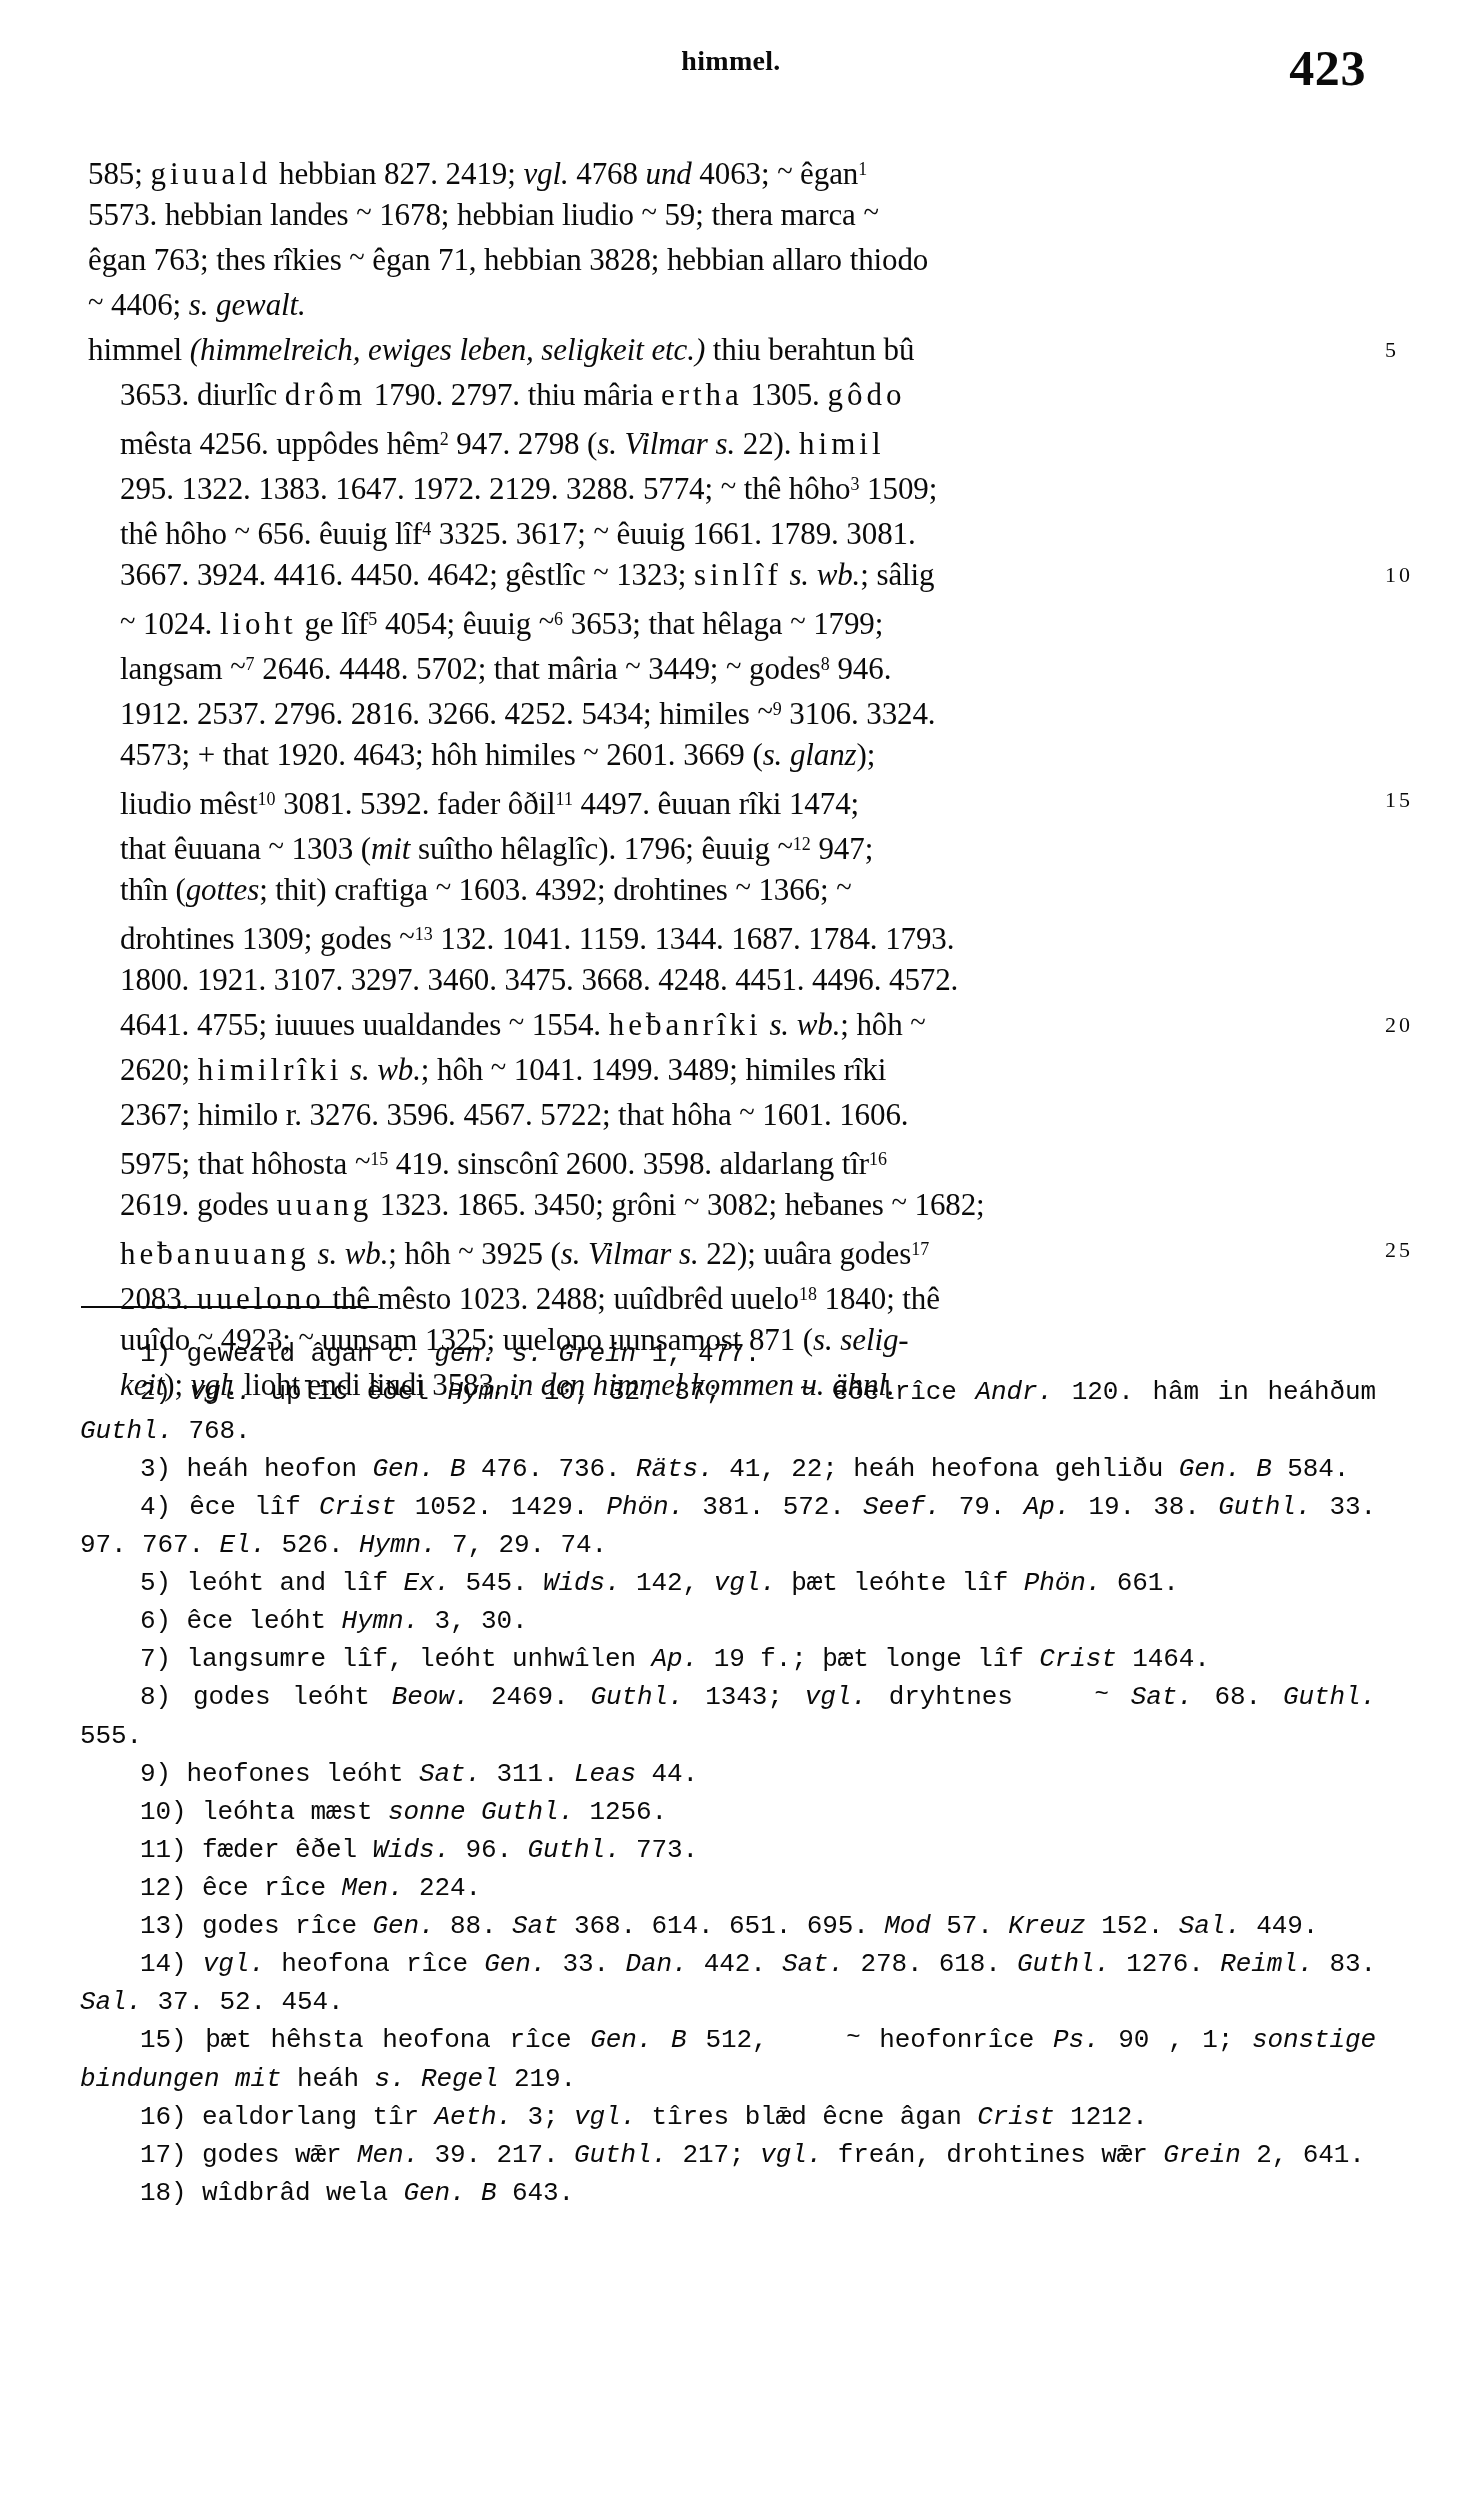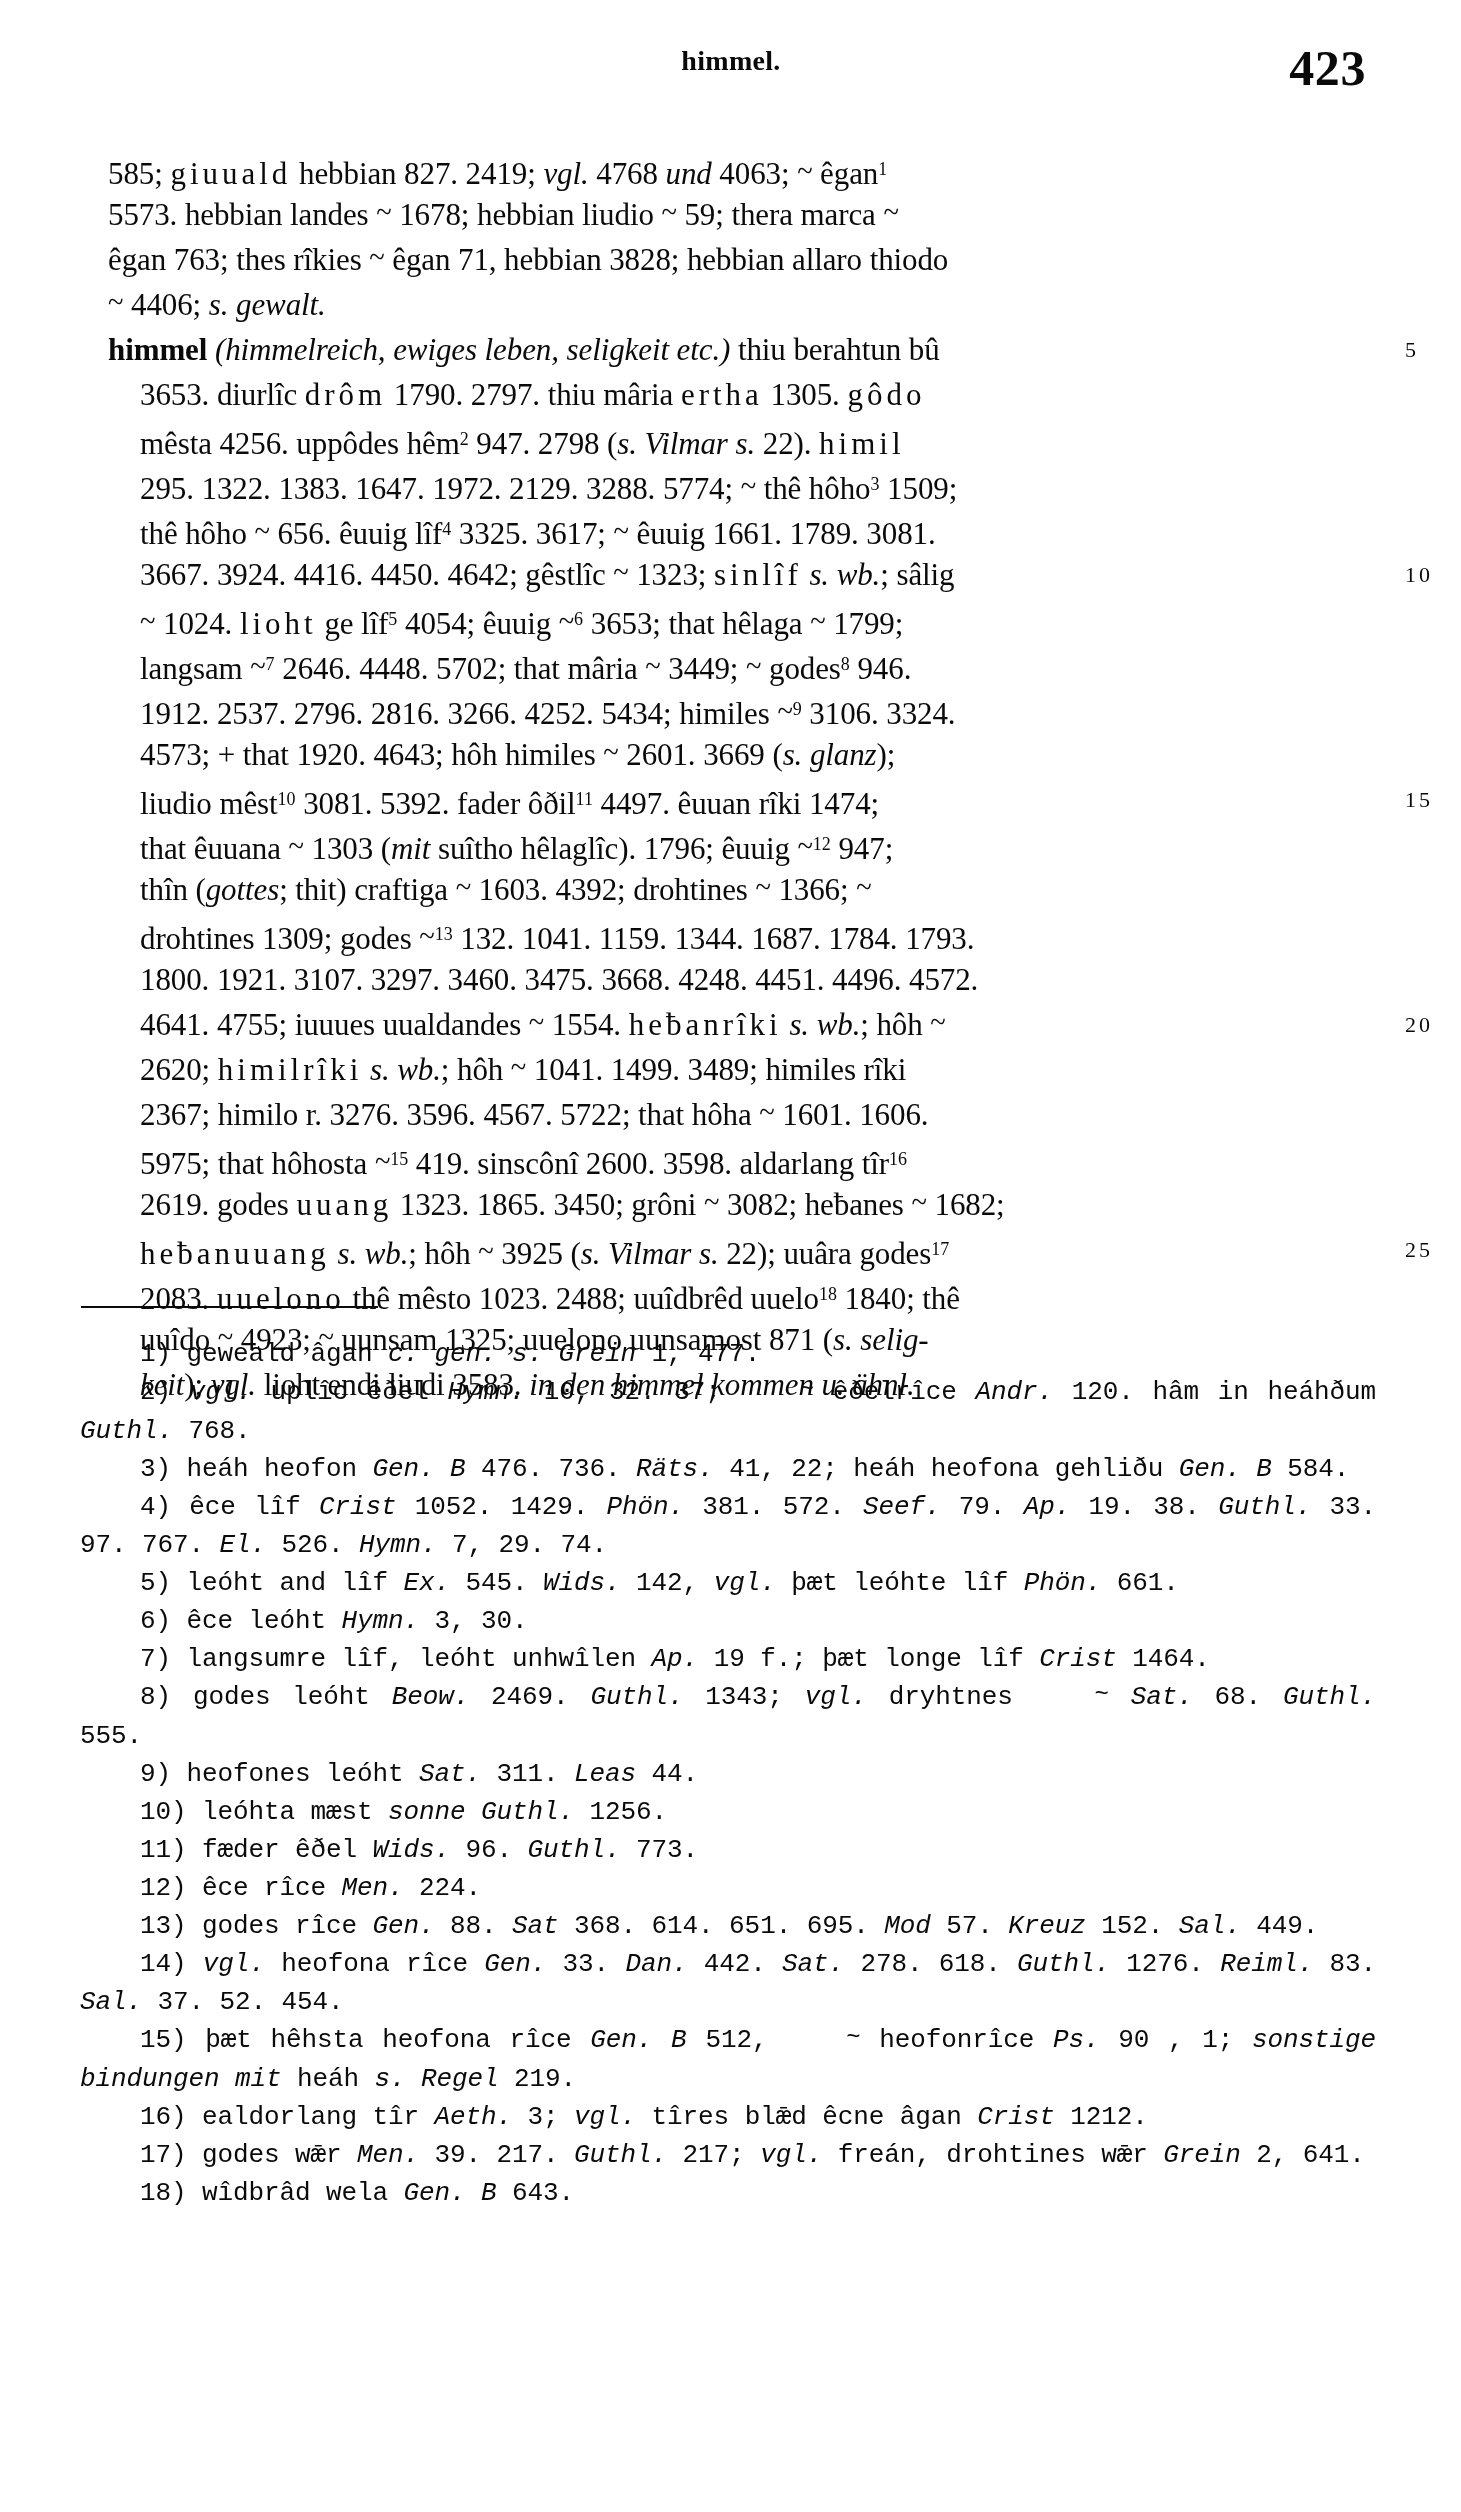--- a/index.html
+++ b/index.html
@@ -48,35 +48,35 @@
     right: 16px;
     top: -5.7px;
     font-weight: bold;
     font-size: 50px;
     letter-spacing: 0.6px;
   }
 
   
   .body-block {
     position: absolute;
-    left: 108px;
+    left: 88px;
     top: 147px;
     width: 1256px;
     font-size: 31px;
     line-height: 45px;
   }
   .bline {
     position: relative;
     white-space: nowrap;
     height: 45px;
     letter-spacing: -0.1px;
   }
   .bline.ind { padding-left: 32px; }
 
-  .lemma { font-weight: bold; }
+  .lemma { font-weight: normal; }
   .it { font-style: italic; }
   .sp { letter-spacing: 4px; }
   .sup {
     font-size: 0.58em;
     vertical-align: 0.52em;
     letter-spacing: 0;
   }
   .tilde {
     display: inline-block;
     font-size: 0.92em;

